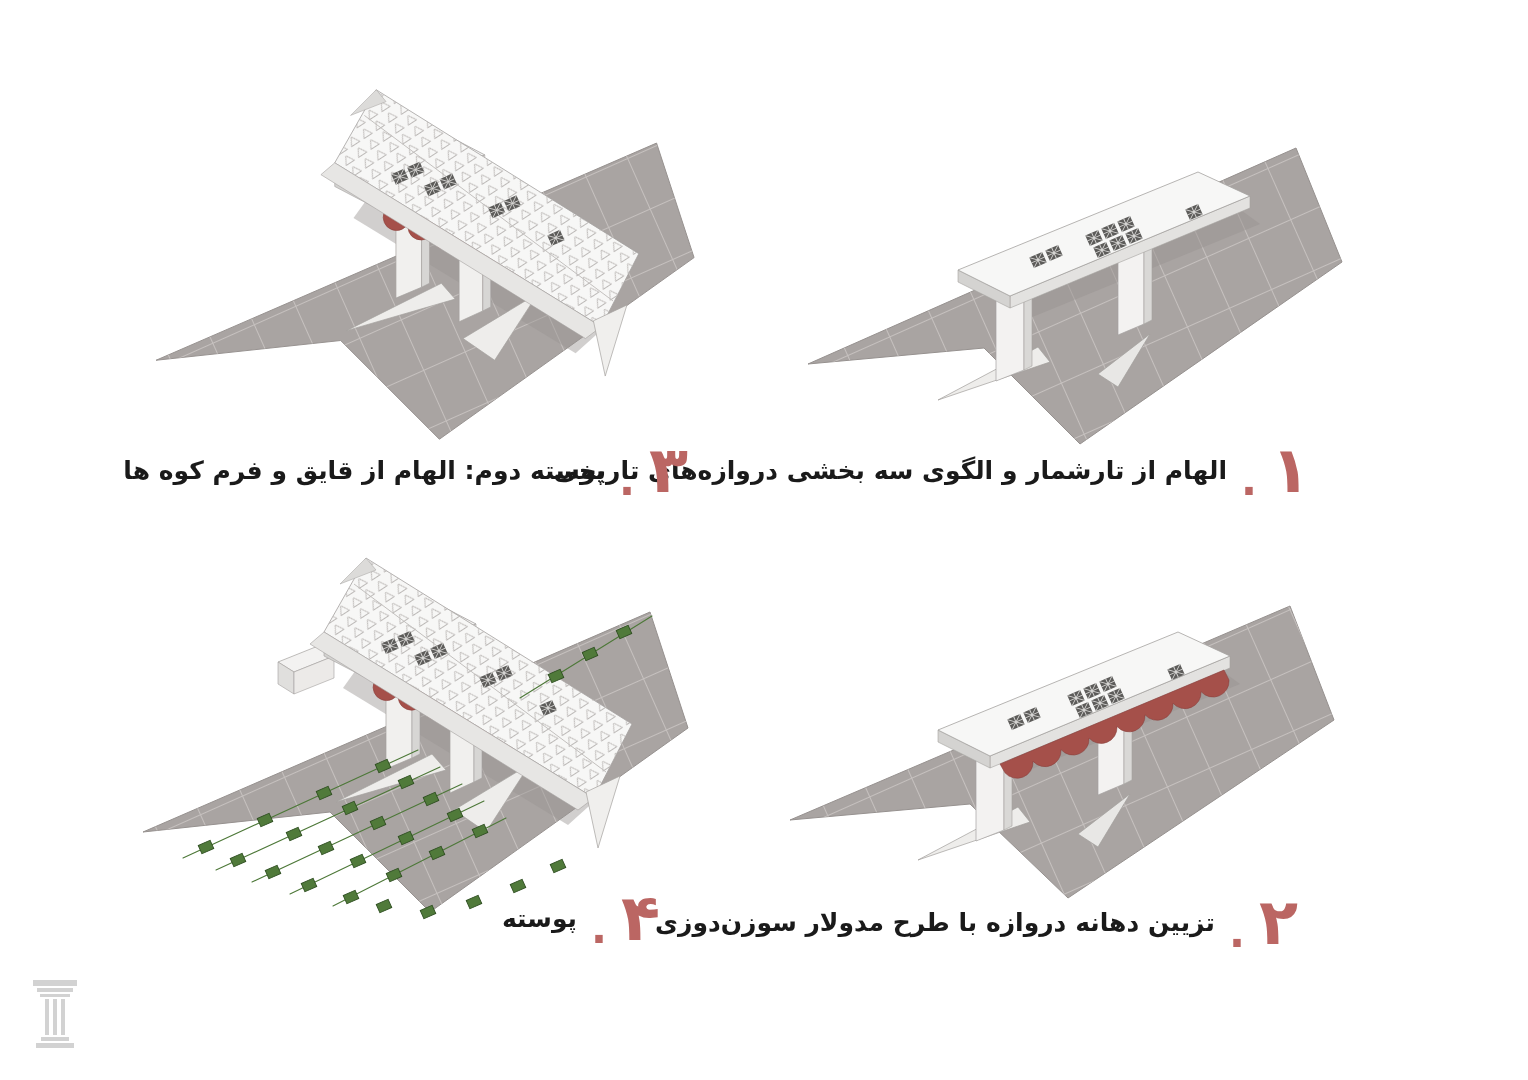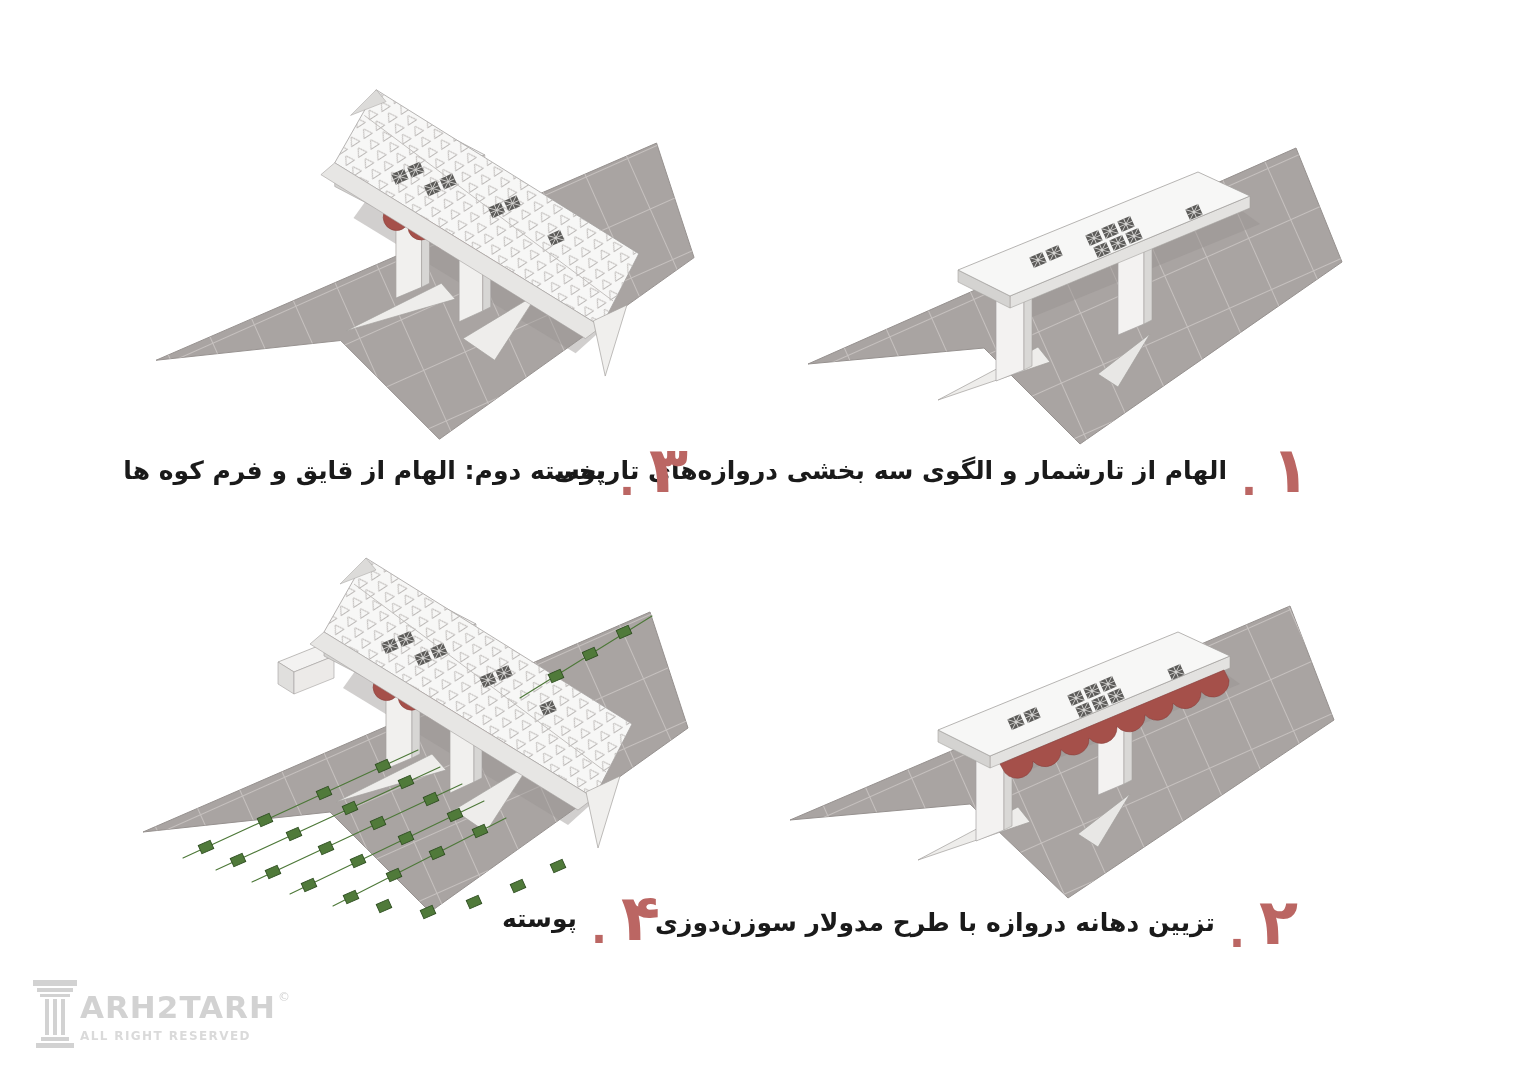--- a/index.html
+++ b/index.html
@@ -323,22 +323,15 @@
         <rect x="1" y="2" width="44" height="6"></rect>
         <rect x="5" y="10" width="36" height="4"></rect>
         <rect x="8" y="16" width="30" height="3"></rect>
         <rect x="13" y="21" width="4" height="36"></rect>
         <rect x="21" y="21" width="4" height="36"></rect>
         <rect x="29" y="21" width="4" height="36"></rect>
         <rect x="9" y="59" width="28" height="4"></rect>
         <rect x="4" y="65" width="38" height="5"></rect>
       </g>
     </svg>
-    <div class="logo-text-block">
-      <div class="logo-title-row">
-        <span class="logo-title">ARH2TARH</span>
-        <span class="logo-copy">©</span>
-      </div>
-      <span class="logo-tagline">ALL RIGHT RESERVED</span>
-    </div>
   </div>
 
 </div>
 
 </body></html>

